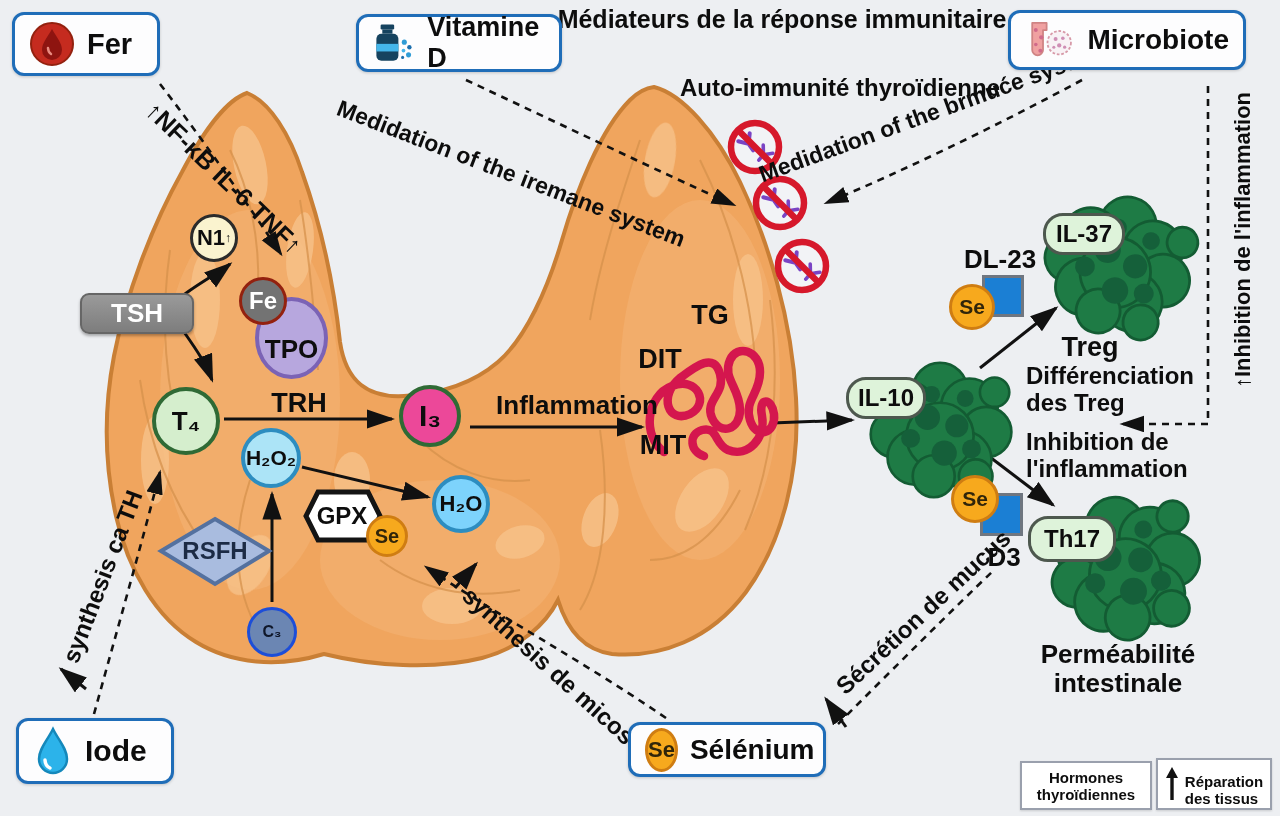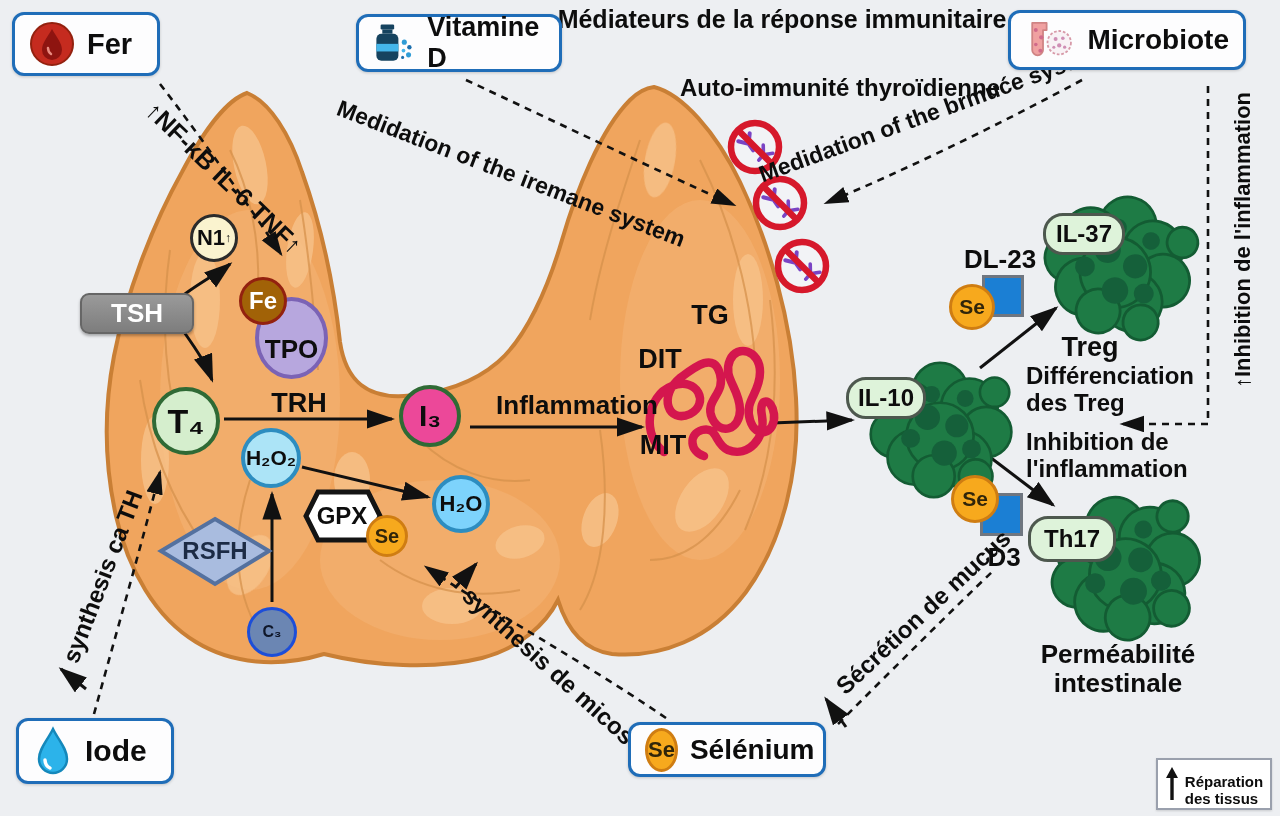--- a/index.html
+++ b/index.html
@@ -220,42 +220,48 @@
       <path d="M12 34 a8 9 0 0 0 5 8" stroke="#ffffff" stroke-width="3.5" fill="none" stroke-linecap="round"></path>
     </svg>
     <span class="t" style="font-size:30px;">Iode</span>
   </div>
 
   <div class="refbox" style="left:628px;top:722px;width:198px;height:55px;">
     <div class="circle" style="position:relative;width:44px;height:44px;background:#f7a91d;border:3px solid #cf7d12;font-size:22px;color:#30250a;">Se</div>
     <span class="t" style="font-size:28px;">Sélénium</span>
   </div>
 
+  <div class="legendbox" style="left:1020px;top:761px;width:128px;height:45px;">
+    <div class="tx">
+      <div>Hormones</div>
+      <div>thyroïdiennes</div>
+    </div>
+  </div>
   <div class="legendbox" style="left:1156px;top:758px;width:112px;height:48px;">
     <svg width="14" height="36" viewBox="0 0 14 36">
       <line x1="7" y1="34" x2="7" y2="10" stroke="#111" stroke-width="3.4"></line>
       <path d="M7 1 L13 12 L1 12 Z" fill="#111"></path>
     </svg>
     <div class="tx" style="text-align:left;margin-top:12px;">
       <div>Réparation</div>
       <div>des tissus</div>
     </div>
   </div>
 
   <div class="grayPill" style="left:80px;top:293px;width:110px;height:37px;">TSH</div>
 
   <div class="circle" style="left:190px;top:214px;width:48px;height:48px;background:#faf3cf;border:3px solid #2b2b2b;font-size:22px;">
     <span>N1</span>
       <sup style="font-size:12px;">↑</sup>
   </div>
 
   <div class="circle" style="left:255px;top:297px;width:73px;height:82px;background:#b7a7de;border:4px solid #7b63b5;font-size:26px;z-index:5;align-items:flex-end;padding-bottom:10px;">TPO</div>
-  <div class="circle" style="left:239px;top:277px;width:48px;height:48px;background:#a16207;border:3px solid #93210f;color:#fff;font-size:24px;">Fe</div>
-
-  <div class="circle" style="left:152px;top:387px;width:68px;height:68px;background:#d5eecd;border:4px solid #2f6a35;font-size:34px;">T₄</div>
+  <div class="circle" style="left:239px;top:277px;width:48px;height:48px;background:#737373;border:3px solid #93210f;color:#fff;font-size:24px;">Fe</div>
+
+  <div class="circle" style="left:152px;top:387px;width:68px;height:68px;background:#d5eecd;border:4px solid #2f6a35;font-size:26px;">T₄</div>
   <div class="lbl ctr" style="left:299px;top:388px;font-size:27px;">TRH</div>
   <div class="circle" style="left:399px;top:385px;width:62px;height:62px;background:#ec4899;border:4px solid #2f6a35;font-size:30px;">I₃</div>
 
   <div class="circle" style="left:241px;top:428px;width:60px;height:60px;background:#ace4f7;border:4px solid #2d8dc0;font-size:21px;">H₂O₂</div>
   <div class="circle" style="left:432px;top:475px;width:58px;height:58px;background:#7dd3fc;border:4px solid #2d8dc0;font-size:22px;">H₂O</div>
 
   <div class="lbl" style="left:215px;top:551px;transform:translate(-50%,-50%);font-size:24px;color:#1c2b45;z-index:7;">RSFH</div>
   <div class="lbl" style="left:342px;top:516px;transform:translate(-50%,-50%);font-size:24px;z-index:7;">GPX</div>
 
   <div class="circle" style="left:366px;top:515px;width:42px;height:42px;background:#f7a91d;border:3px solid #cf7d12;font-size:20px;color:#30250a;">Se</div>

